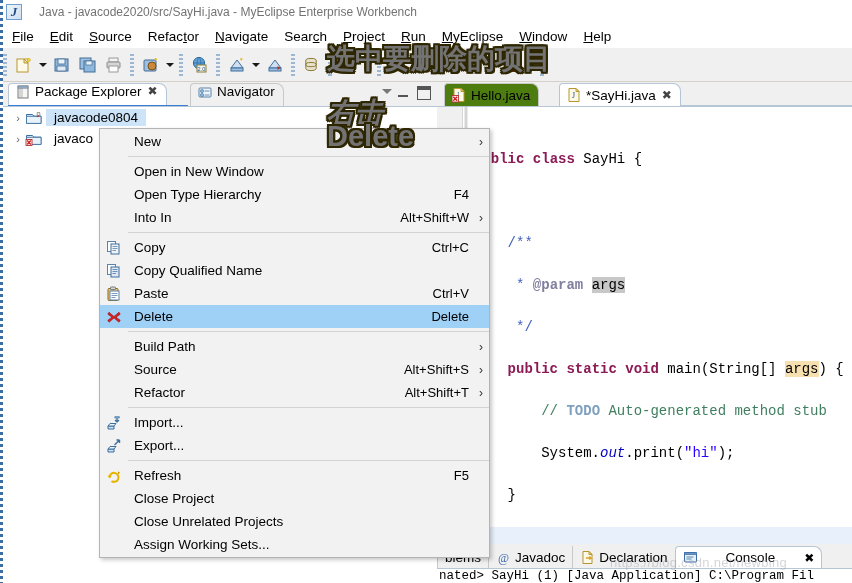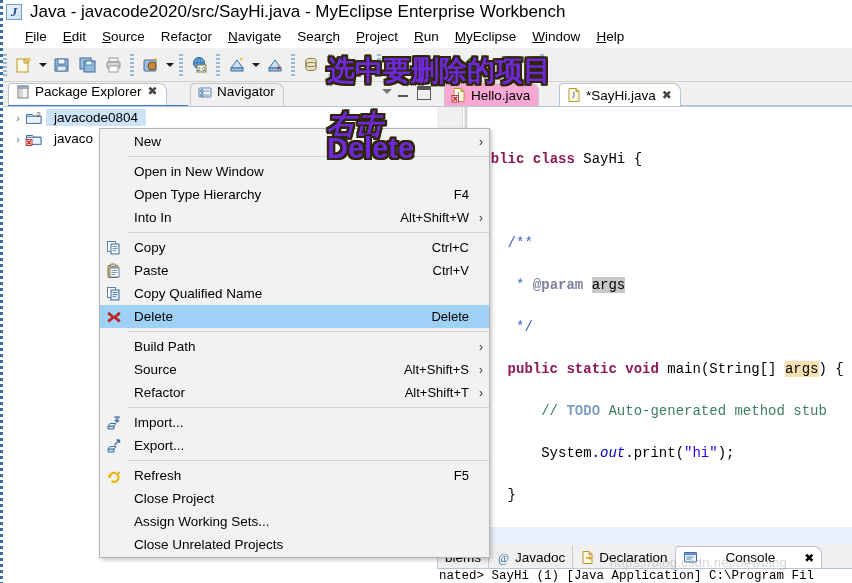--- a/index.html
+++ b/index.html
@@ -35,30 +35,31 @@
     background: linear-gradient(135deg,#eef4fb 0%,#cfe0f2 100%);
     border: 1px solid #6f9fcf;
   }
   .titlebar .tb-icon .glyph {
     position: absolute; left: 0; top: -1px; width: 16px; height: 17px;
     color: #1f4e82; font-size: 13px; font-style: italic; font-weight: bold;
     text-align: center; line-height: 17px;
     font-family: "Liberation Serif", serif;
   }
   .titlebar .tb-title {
-    font-size: 17px; color: #000000; white-space: nowrap;
+    font-size: 12px; color: #737373; white-space: nowrap;
     font-family: "Liberation Sans", sans-serif;
+    margin-left: 9px;
   }
 
   
   .menubar {
     position: absolute; left: 0; top: 24px; width: 852px; height: 24px;
     background: #ffffff;
     display: flex; align-items: center;
-    padding-left: 17px;
+    padding-left: 4px;
   }
   .menubar .mi {
     padding: 2px 8px 2px 8px;
     font-size: 13.5px; color: #000; white-space: nowrap; cursor: default;
   }
   .menubar .mi u { text-decoration: underline; }
 
   
   .toolbar {
     position: absolute; left: 0; top: 48px; width: 852px; height: 34px;
@@ -175,21 +176,21 @@
     background: #f0f0f0;
   }
   .ed-tab {
     position: absolute; top: 1px; height: 23px;
     display: flex; align-items: center;
     padding: 0 8px 0 6px;
     font-size: 13.5px; white-space: nowrap;
     border-top-left-radius: 4px; border-top-right-radius: 8px;
   }
   .ed-tab.inactive {
-    left: 7px; background: #f9a8d4;
+    left: 7px; background: #4d7c0f;
     border: 1px solid #c8c8c8; border-bottom: none;
   }
   .ed-tab.active {
     left: 122px; background: #ffffff;
     border: 1px solid #b6c6d6; border-bottom: none;
   }
   .ed-tab .tabicon { width: 16px; height: 16px; margin-right: 4px; flex:0 0 auto; position: relative;}
   .ed-tab .closex { margin-left: 6px; font-size: 12px; color: #444; }
   .ed-tabtail {
     position: absolute; left: 122px; top: 1px; width: 295px; height: 23px;
@@ -290,31 +291,30 @@
     width: 16px; text-align: center; color: #333; font-size: 12px; flex: 0 0 auto;
   }
   .cm-item .cmsub.empty { color: transparent; }
   .cm-sep {
     height: 1px; margin: 3px 0 3px 28px; background: #d2d2d2; position: relative; z-index: 2;
   }
 
   
   .anno {
     position: absolute; z-index: 90;
-    color: #6d28d9;
+    color: #737373;
     font-weight: bold;
     white-space: nowrap;
     -webkit-text-stroke: 1.6px #3a3000;
     paint-order: stroke fill;
     text-shadow:
       -2px -2px 0 #2e2600,  2px -2px 0 #2e2600,
       -2px  2px 0 #2e2600,  2px  2px 0 #2e2600,
        0px -2px 0 #2e2600,  0px  2px 0 #2e2600,
       -2px  0px 0 #2e2600,  2px  0px 0 #2e2600;
-    margin-top: 12px;
   }
   .anno.cn { font-family: "DejaVu Sans", sans-serif; }
   .anno.en { font-family: "Liberation Sans", sans-serif; }
 
   
   .watermark {
     position: absolute; left: 610px; top: 555px;
     font-size: 13px; color: rgba(150,150,160,0.40);
     font-family: "Liberation Sans", sans-serif;
     white-space: nowrap; z-index: 5; letter-spacing: .3px;
@@ -686,40 +686,40 @@
           <path d="M6.5 6.5h5M6.5 8.5h5M6.5 10.5h3.5" stroke="#5b82aa" stroke-width=".8"></path>
         </svg>
       </span>
       <span class="cmlabel">Copy</span>
       <span class="cmaccel">Ctrl+C</span>
       <span class="cmsub empty">›</span>
     </div>
     <div class="cm-item">
       <span class="cmicon">
         <svg width="16" height="16" viewBox="0 0 16 16">
+          <rect x="1.5" y="1.5" width="8" height="10" fill="#ffffff" stroke="#5b82aa"></rect>
+          <rect x="5" y="4" width="8" height="10" fill="#dfe9f5" stroke="#3d6f9e"></rect>
+          <path d="M6.5 6.5h5M6.5 8.5h5M6.5 10.5h3.5" stroke="#4a7aaa" stroke-width=".8"></path>
+        </svg>
+      </span>
+      <span class="cmlabel">Copy Qualified Name</span>
+      <span class="cmaccel"></span>
+      <span class="cmsub empty">›</span>
+    </div>
+    <div class="cm-item">
+      <span class="cmicon">
+        <svg width="16" height="16" viewBox="0 0 16 16">
           <rect x="2" y="2.5" width="10" height="12" rx="1" fill="#e8c97a" stroke="#8a6a20"></rect>
           <rect x="4.5" y="1" width="5" height="2.6" rx=".6" fill="#d8d8d8" stroke="#7a7a7a"></rect>
           <rect x="4" y="5" width="9" height="9" fill="#ffffff" stroke="#5b82aa"></rect>
           <path d="M5.5 7.5h6M5.5 9.5h6M5.5 11.5h4" stroke="#5b82aa" stroke-width=".8"></path>
         </svg>
       </span>
       <span class="cmlabel">Paste</span>
       <span class="cmaccel">Ctrl+V</span>
-      <span class="cmsub empty">›</span>
-    </div>
-    <div class="cm-item">
-      <span class="cmicon">
-        <svg width="16" height="16" viewBox="0 0 16 16">
-          <rect x="1.5" y="1.5" width="8" height="10" fill="#ffffff" stroke="#5b82aa"></rect>
-          <rect x="5" y="4" width="8" height="10" fill="#dfe9f5" stroke="#3d6f9e"></rect>
-          <path d="M6.5 6.5h5M6.5 8.5h5M6.5 10.5h3.5" stroke="#4a7aaa" stroke-width=".8"></path>
-        </svg>
-      </span>
-      <span class="cmlabel">Copy Qualified Name</span>
-      <span class="cmaccel"></span>
       <span class="cmsub empty">›</span>
     </div>
     <div class="cm-item sel">
       <span class="cmicon">
         <svg width="16" height="16" viewBox="0 0 16 16">
           <path d="M3 3.2 L8 7.6 L13 3.2 L14.2 5.2 L10 8.2 L14.2 11.2 L13 13.2 L8 9 L3 13.2 L1.8 11.2 L6 8.2 L1.8 5.2 Z" fill="#d82020" stroke="#9a0f0f" stroke-width=".6"></path>
         </svg>
       </span>
       <span class="cmlabel">Delete</span>
       <span class="cmaccel">Delete</span>
@@ -790,27 +790,27 @@
       <span class="cmsub empty">›</span>
     </div>
     <div class="cm-item">
       <span class="cmicon"></span>
       <span class="cmlabel">Close Project</span>
       <span class="cmaccel"></span>
       <span class="cmsub empty">›</span>
     </div>
     <div class="cm-item">
       <span class="cmicon"></span>
+      <span class="cmlabel">Close Unrelated Projects</span>
+      <span class="cmaccel"></span>
+      <span class="cmsub empty">›</span>
+    </div>
+    <div class="cm-item">
+      <span class="cmicon"></span>
       <span class="cmlabel">Assign Working Sets...</span>
-      <span class="cmaccel"></span>
-      <span class="cmsub empty">›</span>
-    </div>
-    <div class="cm-item">
-      <span class="cmicon"></span>
-      <span class="cmlabel">Close Unrelated Projects</span>
       <span class="cmaccel"></span>
       <span class="cmsub empty">›</span>
     </div>
   </div>
 
   <div class="anno cn" style="left:327px; top:40px; font-size:28px;">选中要删除的项目</div>
   <div class="anno cn" style="left:327px; top:94px; font-size:28px;font-style:italic;">右击</div>
   <div class="anno en" style="left:327px; top:120px; font-size:29px;">Delete</div>
 
   <div class="winborder"></div>

